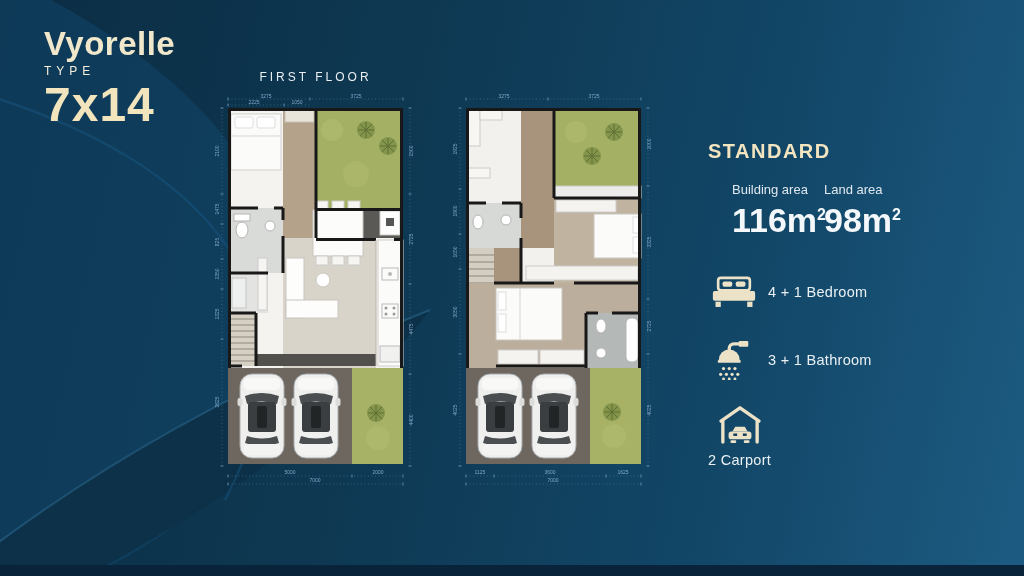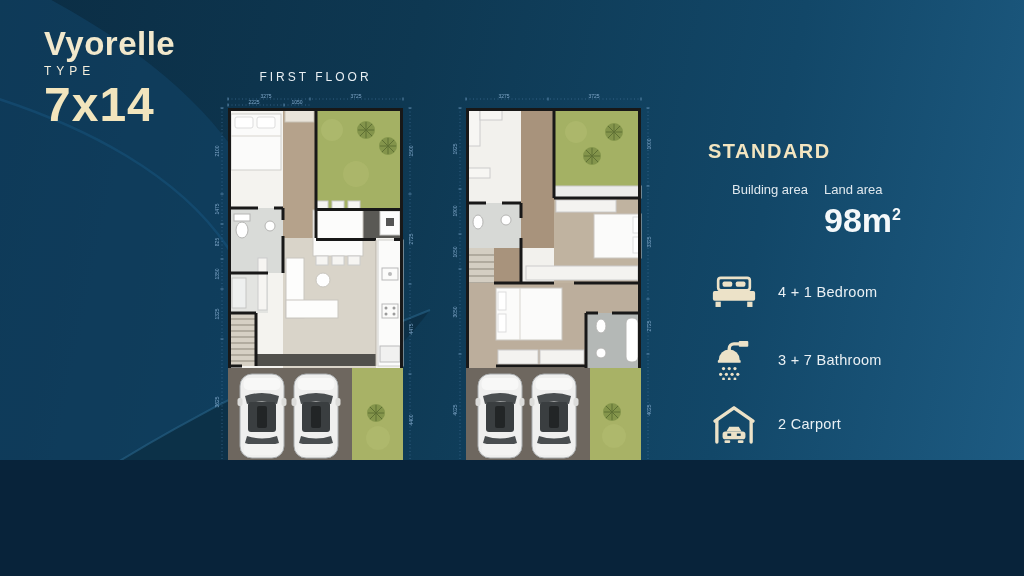--- a/index.html
+++ b/index.html
@@ -1,16 +1,16 @@
 <!DOCTYPE html>
 <html><head>
 <meta charset="utf-8">
 <style>
   html,body{margin:0;padding:0;background:#08233a;}
-  .stage{position:relative;width:1024px;height:460px;overflow:hidden;
+  .stage{position:relative;width:1024px;height:565px;overflow:hidden;
     background:linear-gradient(102deg,#0b2d44 0%,#0e3852 38%,#124768 72%,#1d5b82 100%);
     font-family:"Liberation Sans",sans-serif;}
   .bgsvg{position:absolute;left:0;top:0;}
 
   
   .logo{position:absolute;left:44px;top:26px;line-height:1.1;}
   .logo-name{font-size:33px;font-weight:600;letter-spacing:.5px;color:#f1e8cc;}
   .logo-type{font-size:12px;font-weight:400;letter-spacing:5px;color:#f5efdd;margin-top:3px;}
   .logo-size{font-size:48px;font-weight:700;letter-spacing:1px;color:#f2e5bd;margin-top:1px;}
 
@@ -25,22 +25,22 @@
   .wallthin{stroke:#b9b4aa;stroke-width:1;fill:none;}
 
   
   .spec-heading{position:absolute;left:708px;top:140px;font-size:20px;font-weight:700;
     letter-spacing:1.5px;color:#f3e5c0;}
   .area-col{position:absolute;top:182px;}
   .area-col.c1{left:708px;margin-left:24px;} .area-col.c2{left:824px;}
   .area-label{font-size:13px;color:#dfe8ee;}
   .area-value{font-size:34px;font-weight:600;color:#f4f8fa;margin-top:4px;}
   .area-value sup{font-size:16px;}
-  .feature{position:absolute;left:708px;display:flex;align-items:center;gap:18px;}
-  .f1{top:276px;} .f2{top:340px;} .f3{top:404px;}
+  .feature{position:absolute;left:708px;display:flex;align-items:center;gap:8px;}
+  .f1{top:276px;} .f2{top:340px;} .f3{top:404px;flex-direction:column;}
   .feature-icon{width:52px;display:flex;justify-content:center;}
   .feature-label{font-size:14.5px;color:#eaf0f4;letter-spacing:.3px;}
 </style>
 </head>
 <body>
 
 <div class="stage">
 
   <svg class="bgsvg" width="1024" height="576" viewBox="0 0 1024 576">
     <path d="M-140,-80 C 200,30 340,210 270,400 C 220,540 60,600 -90,630 L-180,260 Z" fill="#12466a" opacity="0.55"></path>
@@ -255,20 +255,21 @@
       <path class="wall" d="M0,1.5 H175 M1.5,0 V260 M173.5,0 V260 M88,0 V90 M88,90 H175
         M0,95 H20 M36,95 H55 M55,95 V110 M55,130 V175 M28,175 H88 M108,175 H175
         M120,205 H132 M146,205 H175 M120,205 V260 M30,258 H120"></path>
     </g>
   </svg>
 
   <div class="spec-heading">STANDARD</div>
 
   <div class="area-col c1">
     <div class="area-label">Building area</div>
+    <div class="area-value"><span>116m</span><sup>2</sup></div>
   </div>
   <div class="area-col c2">
     <div class="area-label">Land area</div>
     <div class="area-value"><span>98m</span><sup>2</sup></div>
   </div>
 
   <div class="feature f1">
     <span class="feature-icon">
       <svg width="44" height="32" viewBox="0 0 50 36">
         <rect x="7" y="2" width="36" height="14" rx="3" fill="none" stroke="#ece2c8" stroke-width="3"></rect>
@@ -294,21 +295,21 @@
           <circle cx="20" cy="30" r="1.7" fill="#ece2c8"></circle>
         <circle cx="5" cy="36" r="1.7" fill="#ece2c8"></circle>
           <circle cx="11" cy="36" r="1.7" fill="#ece2c8"></circle>
           <circle cx="17" cy="36" r="1.7" fill="#ece2c8"></circle>
           <circle cx="23" cy="36" r="1.7" fill="#ece2c8"></circle>
         <circle cx="8" cy="41" r="1.5" fill="#ece2c8"></circle>
           <circle cx="14" cy="41" r="1.5" fill="#ece2c8"></circle>
           <circle cx="20" cy="41" r="1.5" fill="#ece2c8"></circle>
       </svg>
     </span>
-    <span class="feature-label">3 + 7 Bathroom</span>
+    <span class="feature-label">3 + 1 Bathroom</span>
   </div>
 
   <div class="feature f3">
     <span class="feature-icon">
       <svg width="44" height="40" viewBox="0 0 46 42">
         <path d="M3 18 L23 4 L43 18" fill="none" stroke="#ece2c8" stroke-width="3.5" stroke-linejoin="round" stroke-linecap="round"></path>
         <path d="M5 17 V40 M41 17 V40" stroke="#ece2c8" stroke-width="3.5" stroke-linecap="round"></path>
         <path d="M15 29 l3 -5 h10 l3 5 z" fill="#ece2c8"></path>
         <rect x="11" y="29" width="24" height="8" rx="3" fill="#ece2c8"></rect>
         <rect x="13" y="38" width="6" height="3" rx="1" fill="#ece2c8"></rect>

